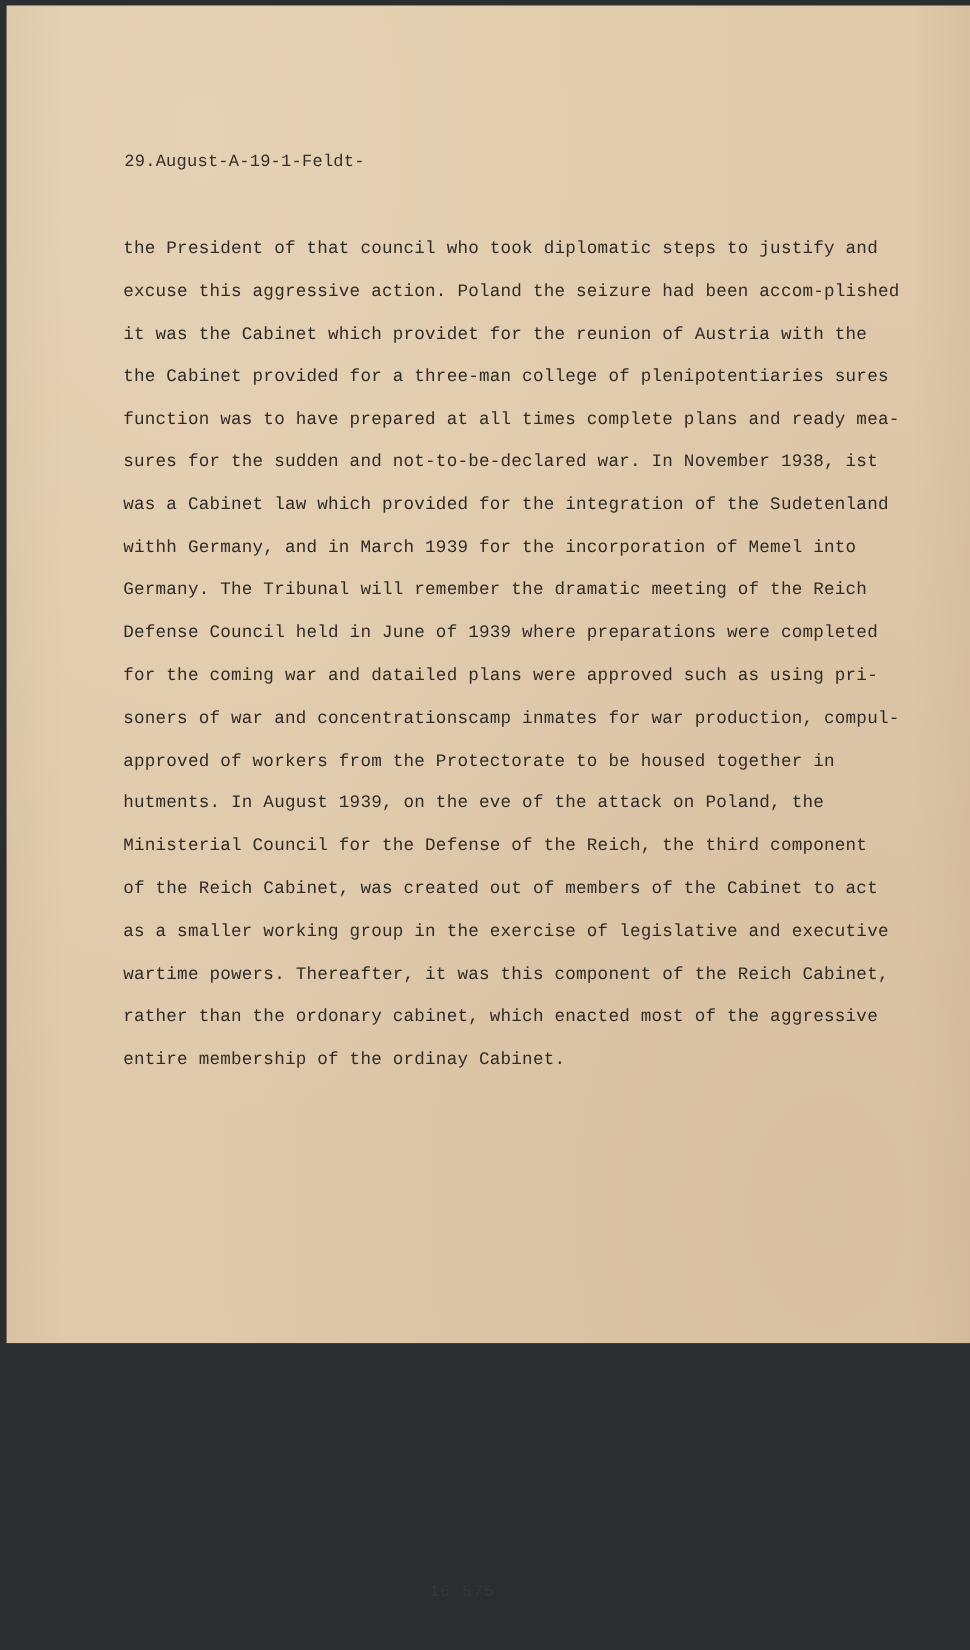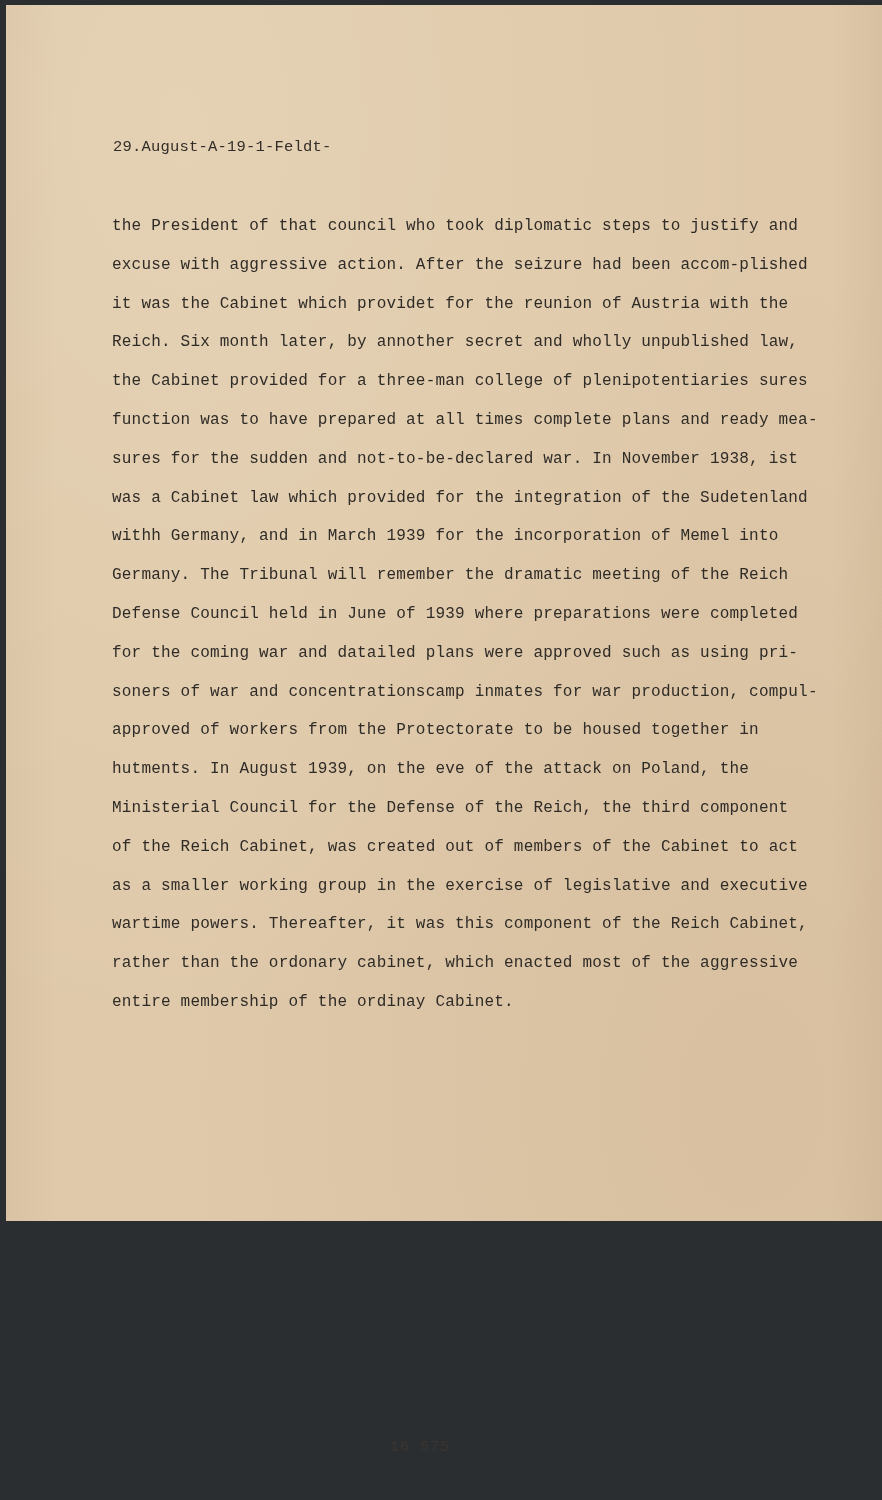--- a/index.html
+++ b/index.html
@@ -68,23 +68,22 @@
 </head>
 <body>
 
 <div class="scan-frame"></div>
 
 <div class="paper">
   <div class="typewriter header-ref">29.August-A-19-1-Feldt-</div>
 
   <ol class="typewriter body-text">
     <li class="body-line">the President of that council who took diplomatic steps to justify and</li>
-    <li class="body-line">excuse with aggressive action. After the seizure had been accom-plished</li>
+    <li class="body-line">excuse this aggressive action. Poland the seizure had been accom-plished</li>
     <li class="body-line">it was the Cabinet which providet for the reunion of Austria with the</li>
-    <li class="body-line">Reich. Six month later, by annother secret and wholly unpublished law,</li>
     <li class="body-line">the Cabinet provided for a three-man college of plenipotentiaries sures</li>
     <li class="body-line">function was to have prepared at all times complete plans and ready mea-</li>
     <li class="body-line">sures for the sudden and not-to-be-declared war. In November 1938, ist</li>
     <li class="body-line">was a Cabinet law which provided for the integration of the Sudetenland</li>
     <li class="body-line">withh Germany, and in March 1939 for the incorporation of Memel into</li>
     <li class="body-line">Germany. The Tribunal will remember the dramatic meeting of the Reich</li>
     <li class="body-line">Defense Council held in June of 1939 where preparations were completed</li>
     <li class="body-line">for the coming war and datailed plans were approved such as using pri-</li>
     <li class="body-line">soners of war and concentrationscamp inmates for war production, compul-</li>
     <li class="body-line">approved of workers from the Protectorate to be housed together in</li>

